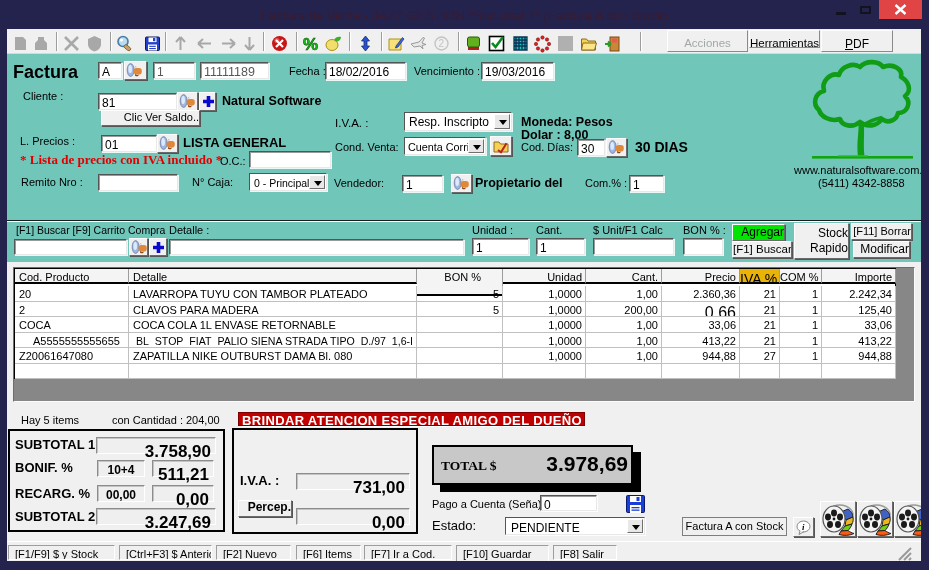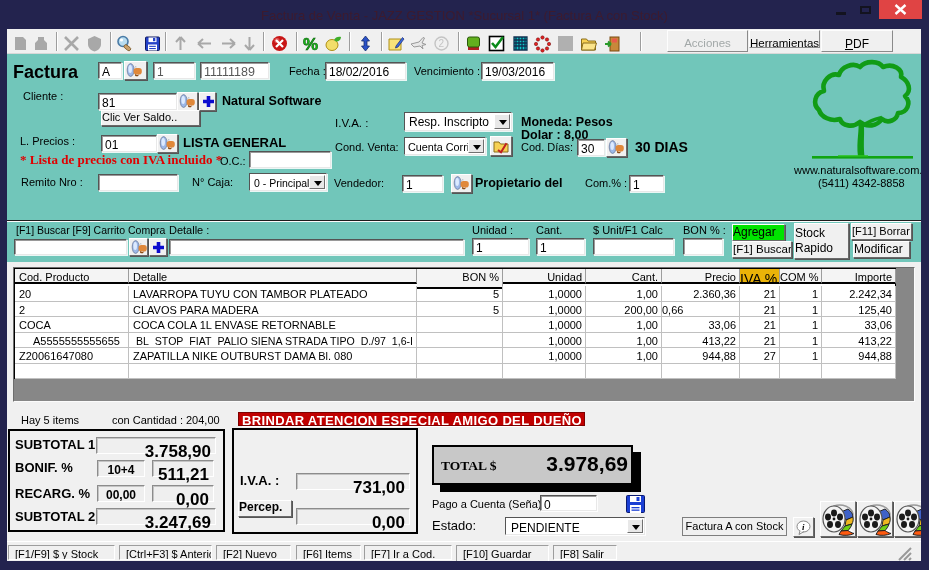--- a/index.html
+++ b/index.html
@@ -1,21 +1,21 @@
 <!DOCTYPE html>
 <html><head><meta charset="utf-8">
 <style>
 *{margin:0;padding:0;box-sizing:border-box}
 html,body{width:929px;height:570px;overflow:hidden}
 body{position:relative;background:#23234e;font-family:"Liberation Sans",sans-serif;font-size:11px;color:#000}
 .abs{position:absolute}
 .lbl{position:absolute;white-space:nowrap;line-height:1}
 .b{font-weight:bold}
 .field{position:absolute;background:#fff;border:1px solid;border-color:#545454 #e8e8e8 #e8e8e8 #545454;box-shadow:1px 1px 0 rgba(255,255,255,.85), inset 1px 1px 0 #9a9a9a;padding:2px 3px 0 3px;font-size:12px;white-space:nowrap;overflow:hidden}
-.btn{position:absolute;background:#f0f0f0;border:1px solid;border-color:#fff #6a6a6a #6a6a6a #fff;box-shadow:1px 1px 0 #555;text-align:left;white-space:nowrap;overflow:hidden}
+.btn{position:absolute;background:#f0f0f0;border:1px solid;border-color:#fff #6a6a6a #6a6a6a #fff;box-shadow:1px 1px 0 #555;text-align:right;white-space:nowrap;overflow:hidden}
 .combo{position:absolute;background:#fff;border:1px solid;border-color:#545454 #e8e8e8 #e8e8e8 #545454;box-shadow:1px 1px 0 rgba(255,255,255,.85);font-size:12px;white-space:nowrap}
 .combo .arr{position:absolute;right:1px;top:1px;bottom:1px;width:16px;background:#e8e8e8;border:1px solid;border-color:#fff #707070 #707070 #fff}
 .combo .arr:after{content:"";position:absolute;left:4px;top:5px;border:4px solid transparent;border-top:5px solid #000}
 .sunk{position:absolute;border:1px solid;border-color:#6d6d6d #fbfbfb #fbfbfb #6d6d6d}
 .sep{position:absolute;width:2px;border-left:1px solid #9d9d9d;border-right:1px solid #fff}
 svg{position:absolute;overflow:visible}
 .val{position:absolute;height:17px;background:#efefef;border:1px solid;border-color:#8c8c8c #fff #fff #8c8c8c;box-shadow:inset 1px 1px 0 #c4c4c4;font-weight:bold;font-size:17px;text-align:right;padding:4px 4px 0 0;white-space:nowrap}
 .val.c{text-align:center;padding:2px 0 0 0;font-weight:bold;font-size:12px}
 .ticon{position:absolute;top:35px}
 </style></head>
@@ -289,42 +289,42 @@
 <div class="btn" style="left:732px;top:241px;width:60px;height:17px;line-height:14px;font-size:11.5px">[F1] Buscar</div>
 <div class="btn" style="left:794px;top:223px;width:55px;height:36px;font-size:12px;line-height:15px;padding-top:2px">Stock<br>Rapido</div>
 <div class="btn" style="left:851px;top:223px;width:61px;height:17px;line-height:14px;font-size:11px">[F11] Borrar</div>
 <div class="btn" style="left:853px;top:241px;width:57px;height:17px;line-height:14px;font-size:12px">Modificar</div>
 
 <div class="abs" style="left:7px;top:262px;width:914px;height:299px;background:#f0f0f0"></div>
 <div class="sunk" style="left:13px;top:267px;width:902px;height:135px;background:#878787"></div>
 <div class="abs" id="grid" style="left:14px;top:268px;width:882px;height:111px;background:#fff;border:1px solid #000">
     <div style="position:absolute;left:0px;top:0;width:114px;height:15px;background:#f4f4f4;border-right:1px solid #9d9d9d;border-bottom:2px solid #000;padding:2px 0 0 4px;text-align:left;font-size:11px;white-space:nowrap;overflow:hidden">Cod. Producto</div>
     <div style="position:absolute;left:114px;top:0;width:288px;height:15px;background:#f4f4f4;border-right:1px solid #9d9d9d;border-bottom:2px solid #000;padding:2px 0 0 4px;text-align:left;font-size:11px;white-space:nowrap;overflow:hidden">Detalle</div>
-    <div style="position:absolute;left:402px;top:0;width:86px;height:20px;background:#f4f4f4;border-right:1px solid #9d9d9d;border-bottom:2px solid #000;padding:2px 3px 0 0;text-align:right;font-size:11px;white-space:nowrap;overflow:hidden">BON %</div>
+    <div style="position:absolute;left:402px;top:0;width:86px;height:27px;background:#f4f4f4;border-right:1px solid #9d9d9d;border-bottom:2px solid #000;padding:2px 21px 0 0;text-align:right;font-size:11px;white-space:nowrap;overflow:hidden">BON %</div>
     <div style="position:absolute;left:488px;top:0;width:83px;height:15px;background:#f4f4f4;border-right:1px solid #9d9d9d;border-bottom:2px solid #000;padding:2px 3px 0 0;text-align:right;font-size:11px;white-space:nowrap;overflow:hidden">Unidad</div>
     <div style="position:absolute;left:571px;top:0;width:76px;height:15px;background:#f4f4f4;border-right:1px solid #9d9d9d;border-bottom:2px solid #000;padding:2px 3px 0 0;text-align:right;font-size:11px;white-space:nowrap;overflow:hidden">Cant.</div>
     <div style="position:absolute;left:647px;top:0;width:78px;height:15px;background:#f4f4f4;border-right:1px solid #9d9d9d;border-bottom:2px solid #000;padding:2px 3px 0 0;text-align:right;font-size:11px;white-space:nowrap;overflow:hidden">Precio</div>
     <div style="position:absolute;left:725px;top:0;width:40px;height:15px;background:#eab308;border-right:1px solid #9d9d9d;border-bottom:2px solid #000;padding:2px 3px 0 0;text-align:right;font-size:14px;white-space:nowrap;overflow:hidden">IVA %</div>
     <div style="position:absolute;left:765px;top:0;width:42px;height:15px;background:#f4f4f4;border-right:1px solid #9d9d9d;border-bottom:2px solid #000;padding:2px 3px 0 0;text-align:right;font-size:11px;white-space:nowrap;overflow:hidden">COM %</div>
     <div style="position:absolute;left:807px;top:0;width:74px;height:15px;background:#f4f4f4;border-right:1px solid #9d9d9d;border-bottom:2px solid #000;padding:2px 3px 0 0;text-align:right;font-size:11px;white-space:nowrap;overflow:hidden">Importe</div>
     <div style="position:absolute;left:0px;top:17px;width:114px;height:15.5px;border-right:1px solid #c0c0c0;border-bottom:1px solid #c0c0c0;padding:2px 0 0 4px;text-align:left;font-size:11px;white-space:nowrap;overflow:hidden">20</div>
     <div style="position:absolute;left:114px;top:17px;width:288px;height:15.5px;border-right:1px solid #c0c0c0;border-bottom:1px solid #c0c0c0;padding:2px 0 0 4px;text-align:left;font-size:11px;white-space:nowrap;overflow:hidden">LAVARROPA TUYU CON TAMBOR PLATEADO</div>
     <div style="position:absolute;left:402px;top:17px;width:86px;height:15.5px;border-right:1px solid #c0c0c0;border-bottom:1px solid #c0c0c0;padding:2px 3px 0 0;text-align:right;font-size:11px;white-space:nowrap;overflow:hidden">5</div>
     <div style="position:absolute;left:488px;top:17px;width:83px;height:15.5px;border-right:1px solid #c0c0c0;border-bottom:1px solid #c0c0c0;padding:2px 3px 0 0;text-align:right;font-size:11px;white-space:nowrap;overflow:hidden">1,0000</div>
     <div style="position:absolute;left:571px;top:17px;width:76px;height:15.5px;border-right:1px solid #c0c0c0;border-bottom:1px solid #c0c0c0;padding:2px 3px 0 0;text-align:right;font-size:11px;white-space:nowrap;overflow:hidden">1,00</div>
     <div style="position:absolute;left:647px;top:17px;width:78px;height:15.5px;border-right:1px solid #c0c0c0;border-bottom:1px solid #c0c0c0;padding:2px 3px 0 0;text-align:right;font-size:11px;white-space:nowrap;overflow:hidden">2.360,36</div>
     <div style="position:absolute;left:725px;top:17px;width:40px;height:15.5px;border-right:1px solid #c0c0c0;border-bottom:1px solid #c0c0c0;padding:2px 3px 0 0;text-align:right;font-size:11px;white-space:nowrap;overflow:hidden">21</div>
     <div style="position:absolute;left:765px;top:17px;width:42px;height:15.5px;border-right:1px solid #c0c0c0;border-bottom:1px solid #c0c0c0;padding:2px 3px 0 0;text-align:right;font-size:11px;white-space:nowrap;overflow:hidden">1</div>
     <div style="position:absolute;left:807px;top:17px;width:74px;height:15.5px;border-right:1px solid #c0c0c0;border-bottom:1px solid #c0c0c0;padding:2px 3px 0 0;text-align:right;font-size:11px;white-space:nowrap;overflow:hidden">2.242,34</div>
     <div style="position:absolute;left:0px;top:32.5px;width:114px;height:15.5px;border-right:1px solid #c0c0c0;border-bottom:1px solid #c0c0c0;padding:2px 0 0 4px;text-align:left;font-size:11px;white-space:nowrap;overflow:hidden">2</div>
     <div style="position:absolute;left:114px;top:32.5px;width:288px;height:15.5px;border-right:1px solid #c0c0c0;border-bottom:1px solid #c0c0c0;padding:2px 0 0 4px;text-align:left;font-size:11px;white-space:nowrap;overflow:hidden">CLAVOS PARA MADERA</div>
     <div style="position:absolute;left:402px;top:32.5px;width:86px;height:15.5px;border-right:1px solid #c0c0c0;border-bottom:1px solid #c0c0c0;padding:2px 3px 0 0;text-align:right;font-size:11px;white-space:nowrap;overflow:hidden">5</div>
     <div style="position:absolute;left:488px;top:32.5px;width:83px;height:15.5px;border-right:1px solid #c0c0c0;border-bottom:1px solid #c0c0c0;padding:2px 3px 0 0;text-align:right;font-size:11px;white-space:nowrap;overflow:hidden">1,0000</div>
     <div style="position:absolute;left:571px;top:32.5px;width:76px;height:15.5px;border-right:1px solid #c0c0c0;border-bottom:1px solid #c0c0c0;padding:2px 3px 0 0;text-align:right;font-size:11px;white-space:nowrap;overflow:hidden">200,00</div>
-    <div style="position:absolute;left:647px;top:32.5px;width:78px;height:15.5px;border-right:1px solid #c0c0c0;border-bottom:1px solid #c0c0c0;padding:2px 3px 0 0;font-size:11px;white-space:nowrap;overflow:hidden">0,66</div>
+    <div style="position:absolute;left:647px;top:32.5px;width:78px;height:15.5px;border-right:1px solid #c0c0c0;border-bottom:1px solid #c0c0c0;padding:2px 3px 0 0;text-align:right;font-size:16px;white-space:nowrap;overflow:hidden">0,66</div>
     <div style="position:absolute;left:725px;top:32.5px;width:40px;height:15.5px;border-right:1px solid #c0c0c0;border-bottom:1px solid #c0c0c0;padding:2px 3px 0 0;text-align:right;font-size:11px;white-space:nowrap;overflow:hidden">21</div>
     <div style="position:absolute;left:765px;top:32.5px;width:42px;height:15.5px;border-right:1px solid #c0c0c0;border-bottom:1px solid #c0c0c0;padding:2px 3px 0 0;text-align:right;font-size:11px;white-space:nowrap;overflow:hidden">1</div>
     <div style="position:absolute;left:807px;top:32.5px;width:74px;height:15.5px;border-right:1px solid #c0c0c0;border-bottom:1px solid #c0c0c0;padding:2px 3px 0 0;text-align:right;font-size:11px;white-space:nowrap;overflow:hidden">125,40</div>
     <div style="position:absolute;left:0px;top:48px;width:114px;height:15.5px;border-right:1px solid #c0c0c0;border-bottom:1px solid #c0c0c0;padding:2px 0 0 4px;text-align:left;font-size:11px;white-space:nowrap;overflow:hidden">COCA</div>
     <div style="position:absolute;left:114px;top:48px;width:288px;height:15.5px;border-right:1px solid #c0c0c0;border-bottom:1px solid #c0c0c0;padding:2px 0 0 4px;text-align:left;font-size:11px;white-space:nowrap;overflow:hidden">COCA COLA 1L ENVASE RETORNABLE</div>
     <div style="position:absolute;left:402px;top:48px;width:86px;height:15.5px;border-right:1px solid #c0c0c0;border-bottom:1px solid #c0c0c0;padding:2px 3px 0 0;text-align:right;font-size:11px;white-space:nowrap;overflow:hidden"></div>
     <div style="position:absolute;left:488px;top:48px;width:83px;height:15.5px;border-right:1px solid #c0c0c0;border-bottom:1px solid #c0c0c0;padding:2px 3px 0 0;text-align:right;font-size:11px;white-space:nowrap;overflow:hidden">1,0000</div>
     <div style="position:absolute;left:571px;top:48px;width:76px;height:15.5px;border-right:1px solid #c0c0c0;border-bottom:1px solid #c0c0c0;padding:2px 3px 0 0;text-align:right;font-size:11px;white-space:nowrap;overflow:hidden">1,00</div>
     <div style="position:absolute;left:647px;top:48px;width:78px;height:15.5px;border-right:1px solid #c0c0c0;border-bottom:1px solid #c0c0c0;padding:2px 3px 0 0;text-align:right;font-size:11px;white-space:nowrap;overflow:hidden">33,06</div>
     <div style="position:absolute;left:725px;top:48px;width:40px;height:15.5px;border-right:1px solid #c0c0c0;border-bottom:1px solid #c0c0c0;padding:2px 3px 0 0;text-align:right;font-size:11px;white-space:nowrap;overflow:hidden">21</div>

